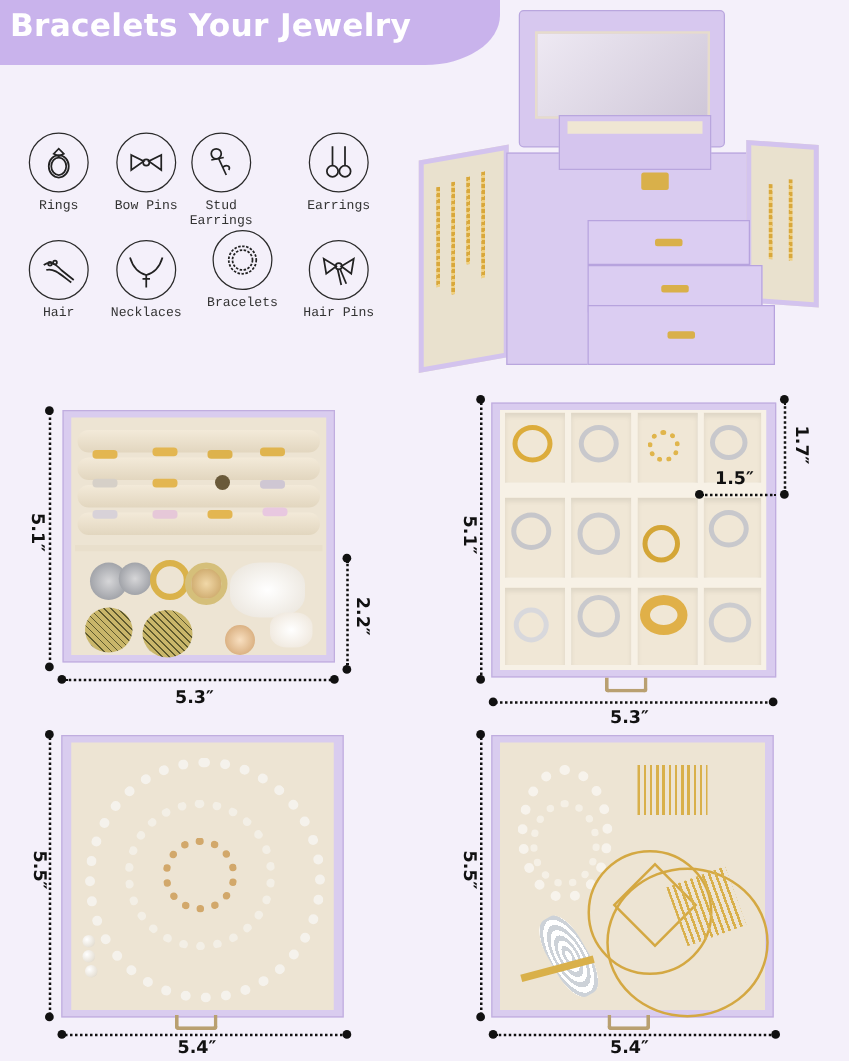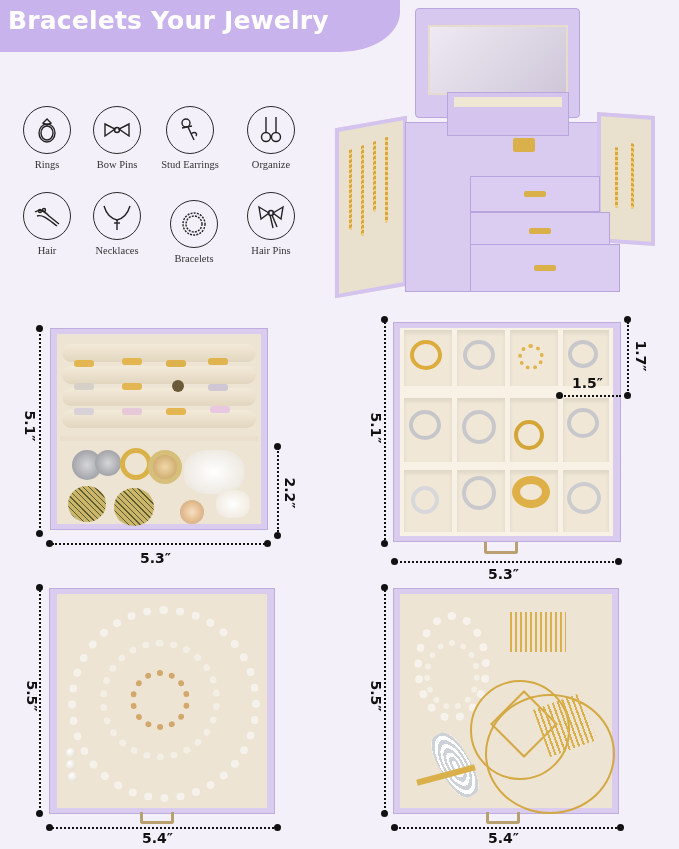--- a/index.html
+++ b/index.html
@@ -2,21 +2,21 @@
 <html><head>
 <meta charset="utf-8">
 <style>
   * { box-sizing: border-box; margin: 0; padding: 0; }
   body { width: 679px; height: 849px; background: #f4f0fa; font-family: "DejaVu Sans", sans-serif; position: relative; overflow: hidden; color: #222; }
   .banner { position: absolute; left: 0; top: 0; width: 400px; height: 52px; background: #c9b3ec; border-bottom-right-radius: 60px 40px; }
   .banner-title { position: absolute; left: 8px; top: 6px; font-size: 25px; font-weight: bold; color: #fff; letter-spacing: 0.2px; }
   .icon-cell { position: absolute; width: 78px; text-align: center; }
   .icon-circle { width: 48px; height: 48px; border: 1.5px solid #2a2a2a; border-radius: 50%; margin: 0 auto; display: flex; align-items: center; justify-content: center; background: transparent; }
   .icon-circle svg { width: 32px; height: 32px; }
-  .icon-label { font-size: 10.5px; color: #333; margin-top: 5px; font-family: Liberation Serif, serif; }
+  .icon-label { font-size: 10.5px; color: #333; margin-top: 5px; font-family: Liberation Mono, monospace; }
   
   .hero { position: absolute; left: 335px; top: 4px; width: 320px; height: 285px; }
   .lid { position: absolute; left: 80px; top: 4px; width: 165px; height: 110px; background: #d7c8ef; border-radius: 4px; border: 1px solid #b9a6de; }
   .mirror { position: absolute; left: 12px; top: 16px; width: 140px; height: 70px; background: linear-gradient(135deg,#eee9f3,#cfc7d8); border: 2px solid #e6dccc; }
   .tray-top { position: absolute; left: 112px; top: 88px; width: 122px; height: 44px; background: #d5c5ee; border: 1px solid #b9a6de; }
   .tray-top::before { content:""; position:absolute; left:6px; top:4px; right:6px; height:10px; background:#efe6d3; }
   .body-box { position: absolute; left: 70px; top: 118px; width: 195px; height: 170px; background: #d9cbf0; border: 1px solid #b9a6de; }
   .door-l { position: absolute; left: 0; top: 118px; width: 72px; height: 170px; background: #e9e1ce; border: 4px solid #d3c3ee; transform: skewY(-10deg); }
   .door-r { position: absolute; left: 262px; top: 110px; width: 58px; height: 130px; background: #e9e1ce; border: 4px solid #d3c3ee; transform: skewY(4deg); }
   .drawer { position: absolute; background: #dbcdf2; border: 1px solid #b7a3de; }
@@ -59,41 +59,41 @@
 <div class="icon-cell" style="left:78px;top:106px;">
   <div class="icon-circle">
     <svg viewBox="0 0 32 32" fill="none" stroke="#222" stroke-width="1.4">
         <path d="M4 10 L14 15 L4 22 Z"></path>
         <path d="M28 10 L18 15 L28 22 Z"></path>
         <circle cx="16" cy="16" r="2.5"></circle>
       </svg>
   </div>
   <div class="icon-label">Bow Pins</div>
 </div>
-<div class="icon-cell" style="left:151px;top:106px;">
+<div class="icon-cell" style="left:138px;top:106px;">
   <div class="icon-circle">
     <svg viewBox="0 0 32 32" fill="none" stroke="#222" stroke-width="1.4">
         <circle cx="12" cy="9" r="4"></circle>
         <path d="M8 14 L18 12"></path>
         <path d="M14 13 L20 26"></path>
         <path d="M17 20 C20 17 24 19 22 22"></path>
       </svg>
   </div>
   <div class="icon-label">Stud Earrings</div>
 </div>
 <div class="icon-cell" style="left:232px;top:106px;">
   <div class="icon-circle">
     <svg viewBox="0 0 32 32" fill="none" stroke="#222" stroke-width="1.4">
         <path d="M11 3 L11 18"></path>
         <path d="M21 3 L21 18"></path>
         <circle cx="11" cy="23" r="4.5"></circle>
         <circle cx="21" cy="23" r="4.5"></circle>
       </svg>
   </div>
-  <div class="icon-label">Organize</div>
+  <div class="icon-label">Earrings</div>
 </div>
 
 <div class="icon-cell" style="left:8px;top:192px;">
   <div class="icon-circle">
     <svg viewBox="0 0 32 32" fill="none" stroke="#222" stroke-width="1.4">
         <path d="M4 12 C10 8 14 12 18 16 L28 24"></path>
         <path d="M6 16 C12 14 18 20 26 26"></path>
         <circle cx="9" cy="11" r="1.5"></circle>
         <circle cx="13" cy="10" r="1.5"></circle>
       </svg>
@@ -103,21 +103,21 @@
 <div class="icon-cell" style="left:78px;top:192px;">
   <div class="icon-circle">
     <svg viewBox="0 0 32 32" fill="none" stroke="#222" stroke-width="1.4">
         <path d="M3 6 C6 16 12 19 16 20 C20 19 26 16 29 6"></path>
         <path d="M16 20 L16 30"></path>
         <path d="M13 23 L19 23"></path>
       </svg>
   </div>
   <div class="icon-label">Necklaces</div>
 </div>
-<div class="icon-cell" style="left:155px;top:200px;">
+<div class="icon-cell" style="left:155px;top:184px;">
   <div class="icon-circle">
     <svg viewBox="0 0 32 32" fill="none" stroke="#222" stroke-width="1.4" stroke-dasharray="2 1.2">
         <circle cx="16" cy="16" r="11"></circle>
         <circle cx="16" cy="16" r="8"></circle>
       </svg>
   </div>
   <div class="icon-label">Bracelets</div>
 </div>
 <div class="icon-cell" style="left:232px;top:192px;">
   <div class="icon-circle">

